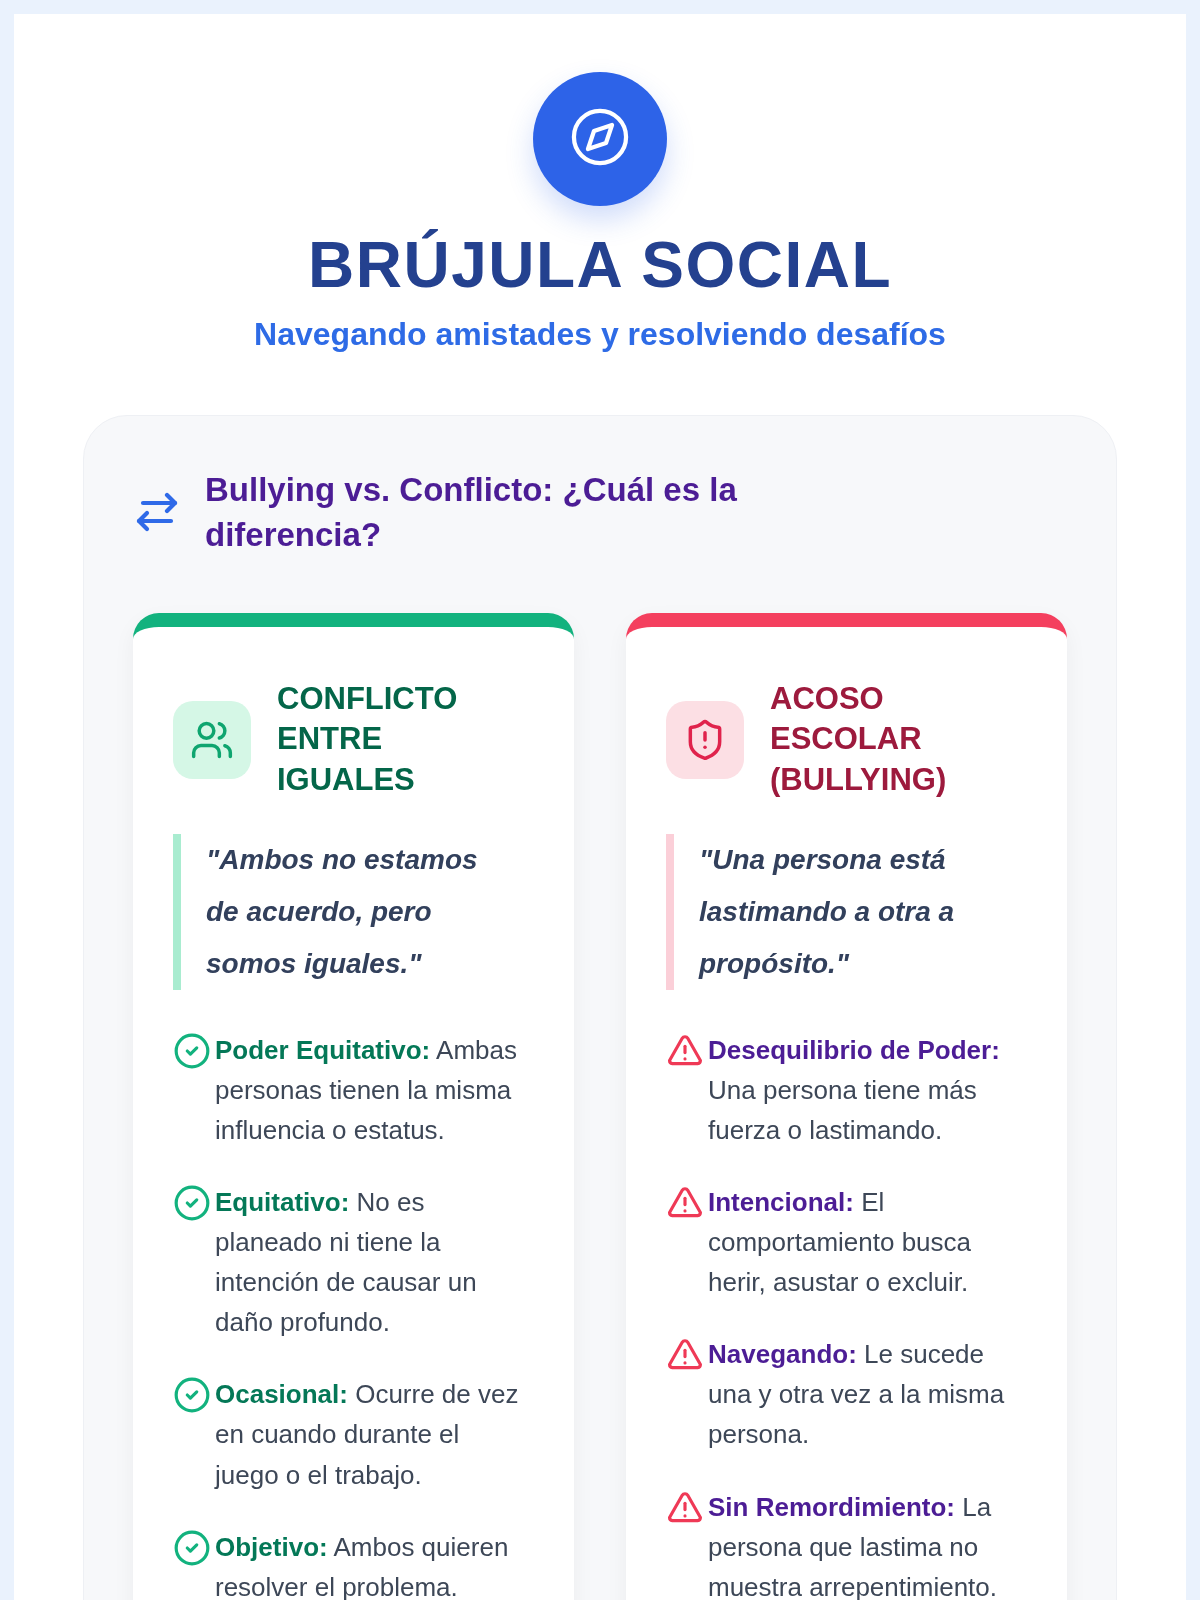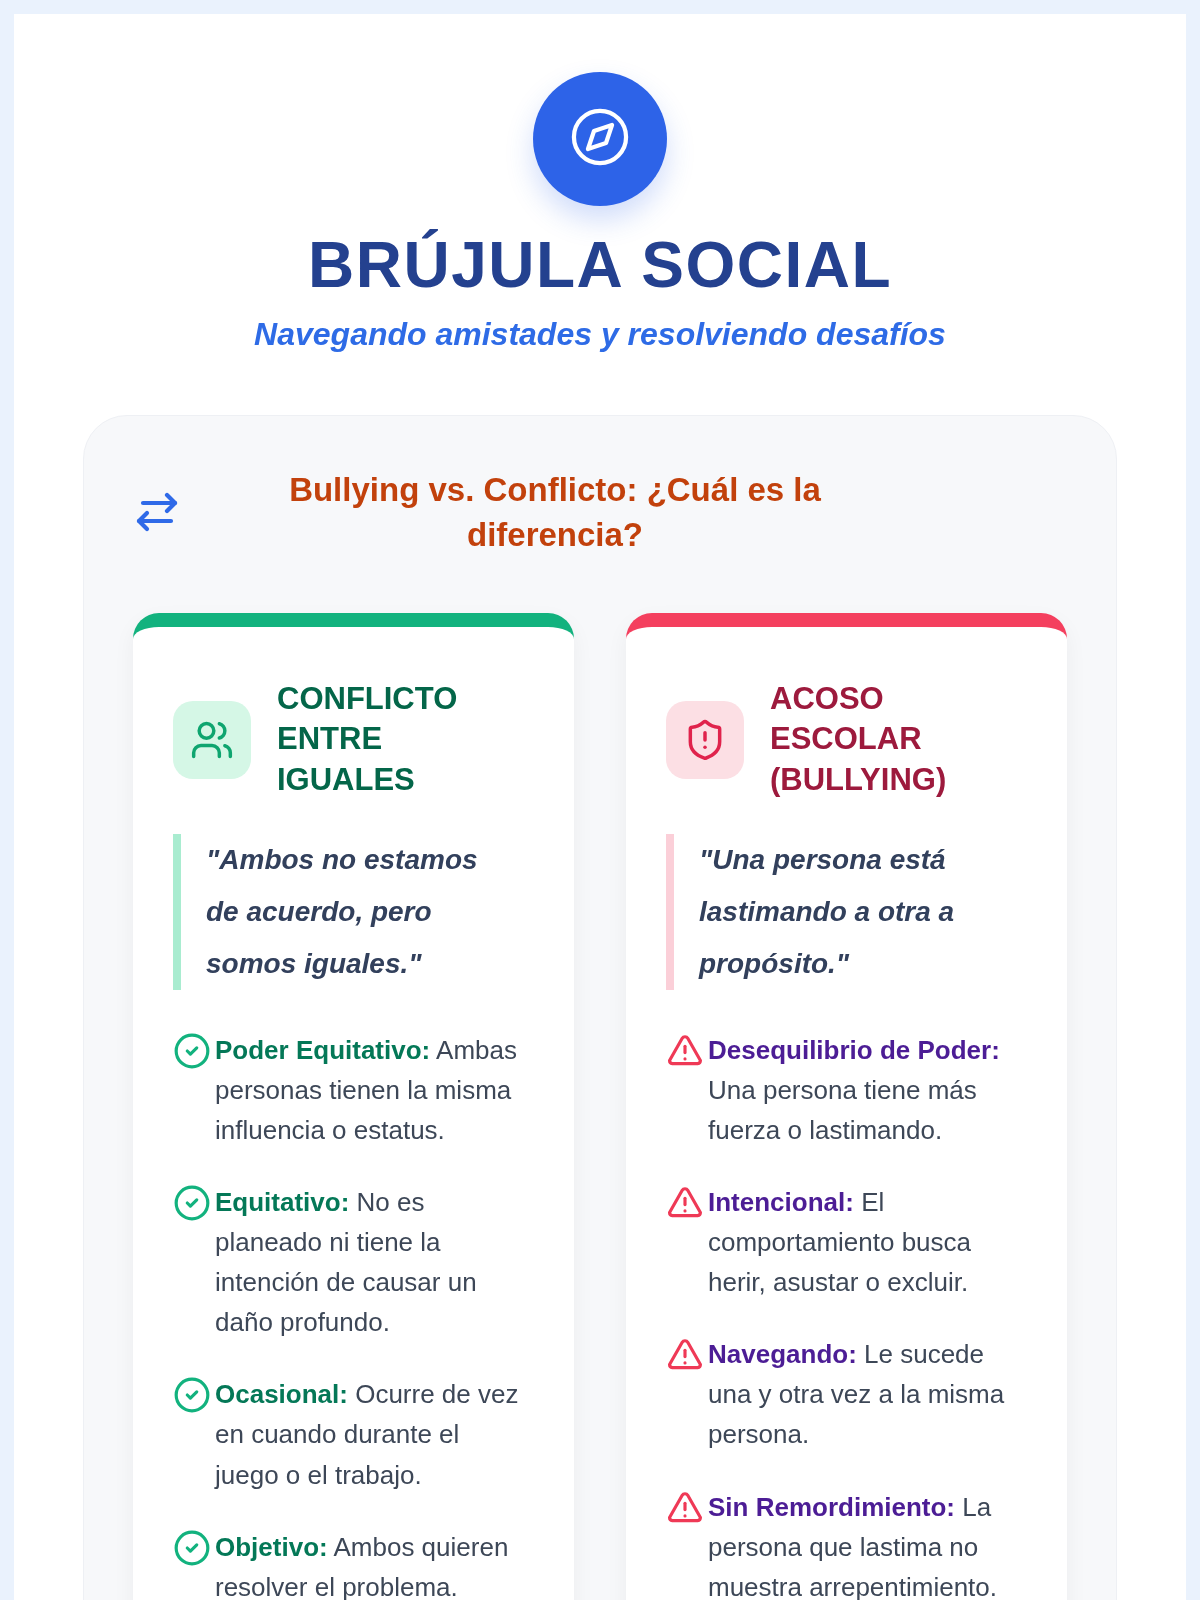--- a/index.html
+++ b/index.html
@@ -27,41 +27,41 @@
     box-shadow:0 14px 28px rgba(45,99,232,0.22);
   }
   .logo-circle svg { width:68px; height:68px; }
   .brand-title {
     margin-top:22px;
     font-size:64px; font-weight:bold; letter-spacing:1.5px;
     color:#24418f;
   }
   .brand-subtitle {
     margin-top:14px;
-    font-size:32px; font-weight:bold; font-style:italic;
+    font-size:32px; font-weight:bold; 
     color:#2e6be6;
   }
   
   .section-card {
     margin:62px auto 0 auto;
     width:1034px;
     min-height:1200px;
     background:#f7f8fa;
     border:1px solid #eef0f4;
     border-radius:44px;
     padding:52px 49px 49px 49px;
   }
   .section-heading {
     display:flex; align-items:flex-start; gap:24px;
   }
   .section-heading .swap-wrap { margin-top:22px; flex:0 0 auto; }
   .section-heading svg { width:48px; height:44px; display:block; }
   .section-title {
     font-size:33px; font-weight:bold; line-height:1.35;
-    color:#c2410c; max-width:700px;text-align:center;
+    color:#4c1d95; max-width:700px;
   }
   
   .columns {
     margin-top:56px;
     display:grid; grid-template-columns:1fr 1fr; gap:52px;
     align-items:stretch;
   }
   .col {
     background:#ffffff;
     border-radius:26px;

